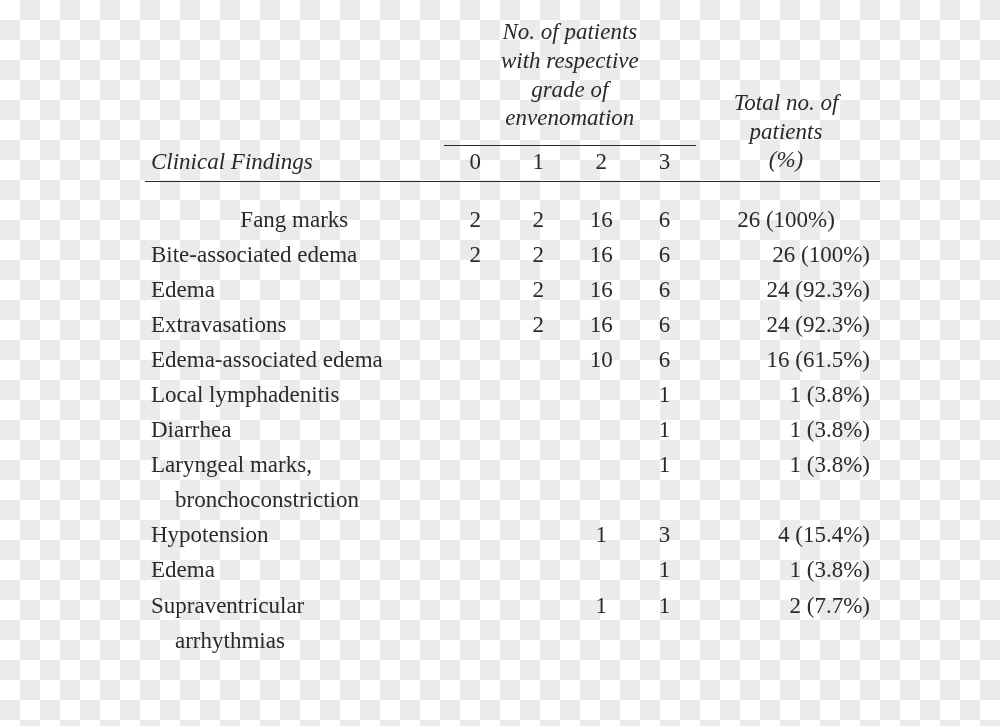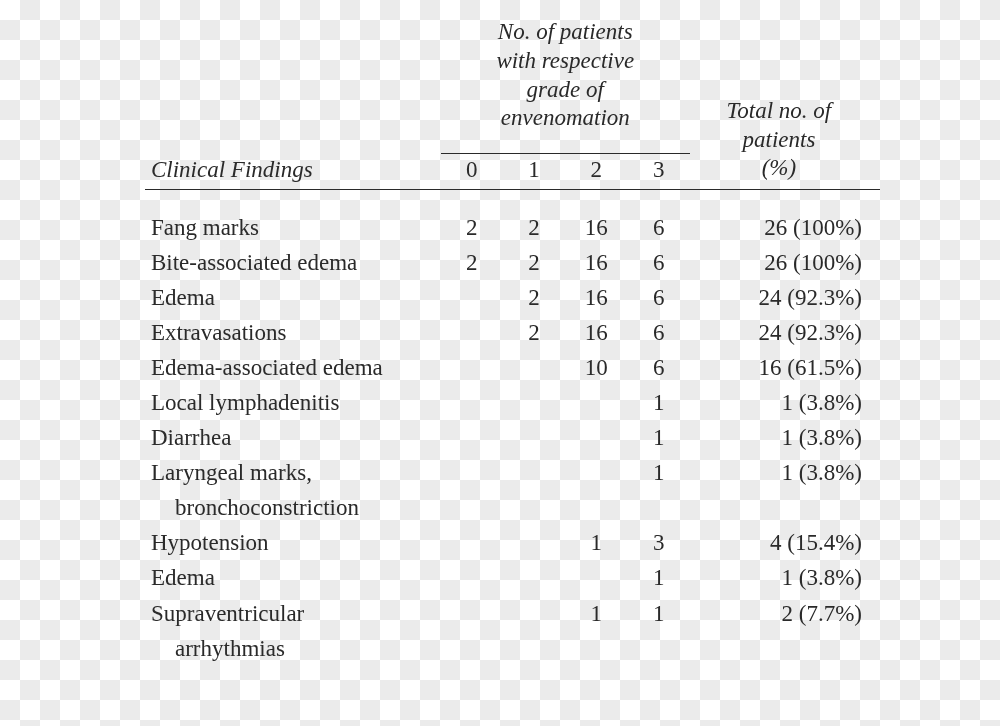--- a/index.html
+++ b/index.html
@@ -27,21 +27,21 @@
     }
     td, th {
       padding: 0 6px;
       vertical-align: bottom;
       font-weight: normal;
     }
     .hdr-group {
       font-style: italic;
       text-align: center;
       line-height: 1.25;
-      padding-bottom: 20px;
+      padding-bottom: 12px;
     }
     .hdr-sub {
       text-align: center;
       border-top: 1.5px solid #2a2a2a;
       padding-top: 3px;
       padding-bottom: 6px;
       font-style: normal;
     }
     .hdr-clinical {
       font-style: italic;
@@ -54,20 +54,21 @@
       line-height: 1.25;
       padding-bottom: 6px;
     }
     .rule td {
       border-bottom: 1.5px solid #2a2a2a;
       height: 0;
       padding: 0;
     }
     tbody.data tr:first-child td {
       padding-top: 22px;
+      text-align: center;
     }
     tbody.data td {
       padding-top: 2px;
       padding-bottom: 2px;
       line-height: 1.35;
       vertical-align: top;
     }
     .col-label {
       text-align: left;
       width: 290px;
@@ -78,21 +79,21 @@
       width: 24px;
     }
     .col-g {
       text-align: center;
       width: 52px;
     }
     .col-total {
       text-align: right;
       width: 170px;
       white-space: nowrap;
-      padding-right: 18px;
+      padding-right: 10px;
     }
   </style>
 </head>
 <body>
 
 <div class="wrap">
   <table>
     <thead>
       <tr>
         <th class="col-label" rowspan="2">

